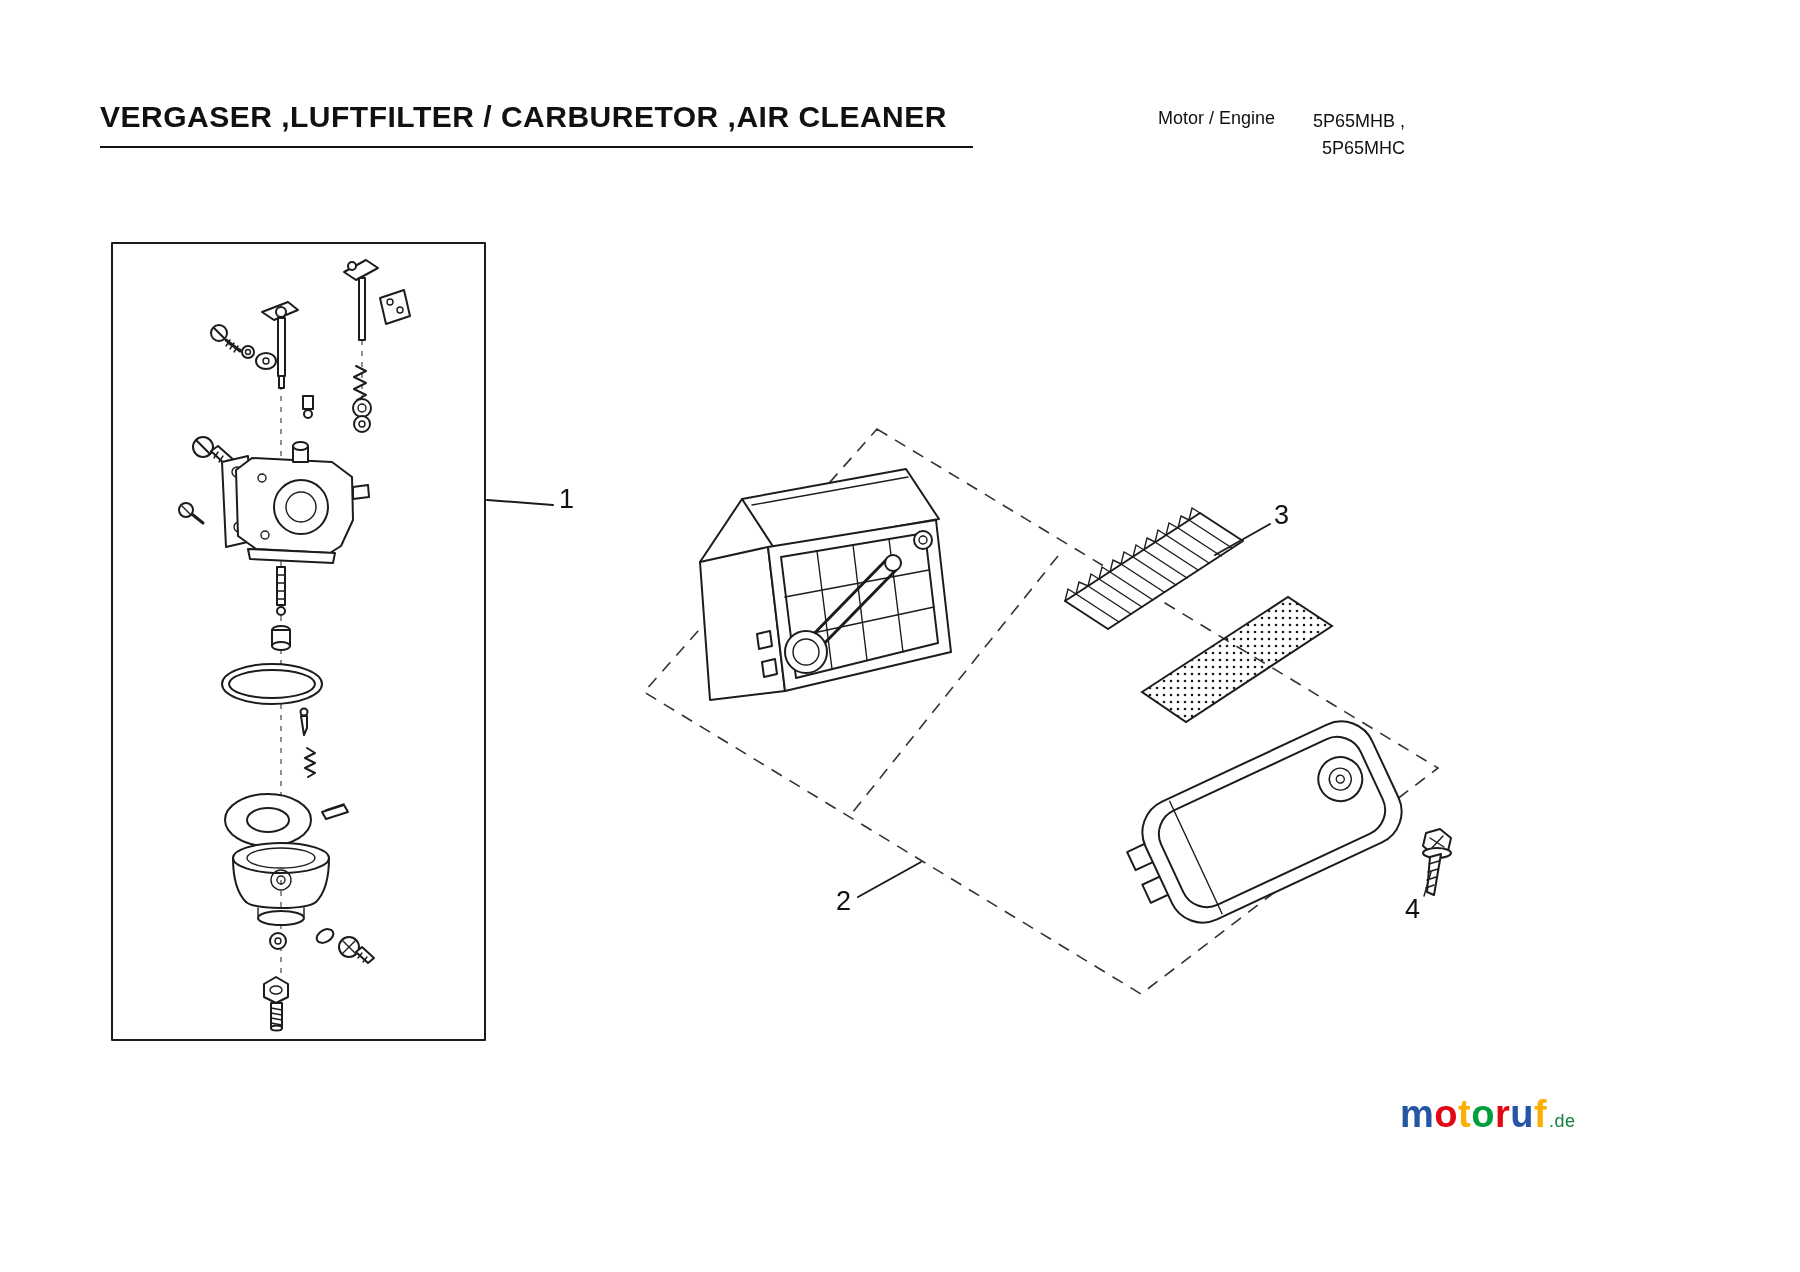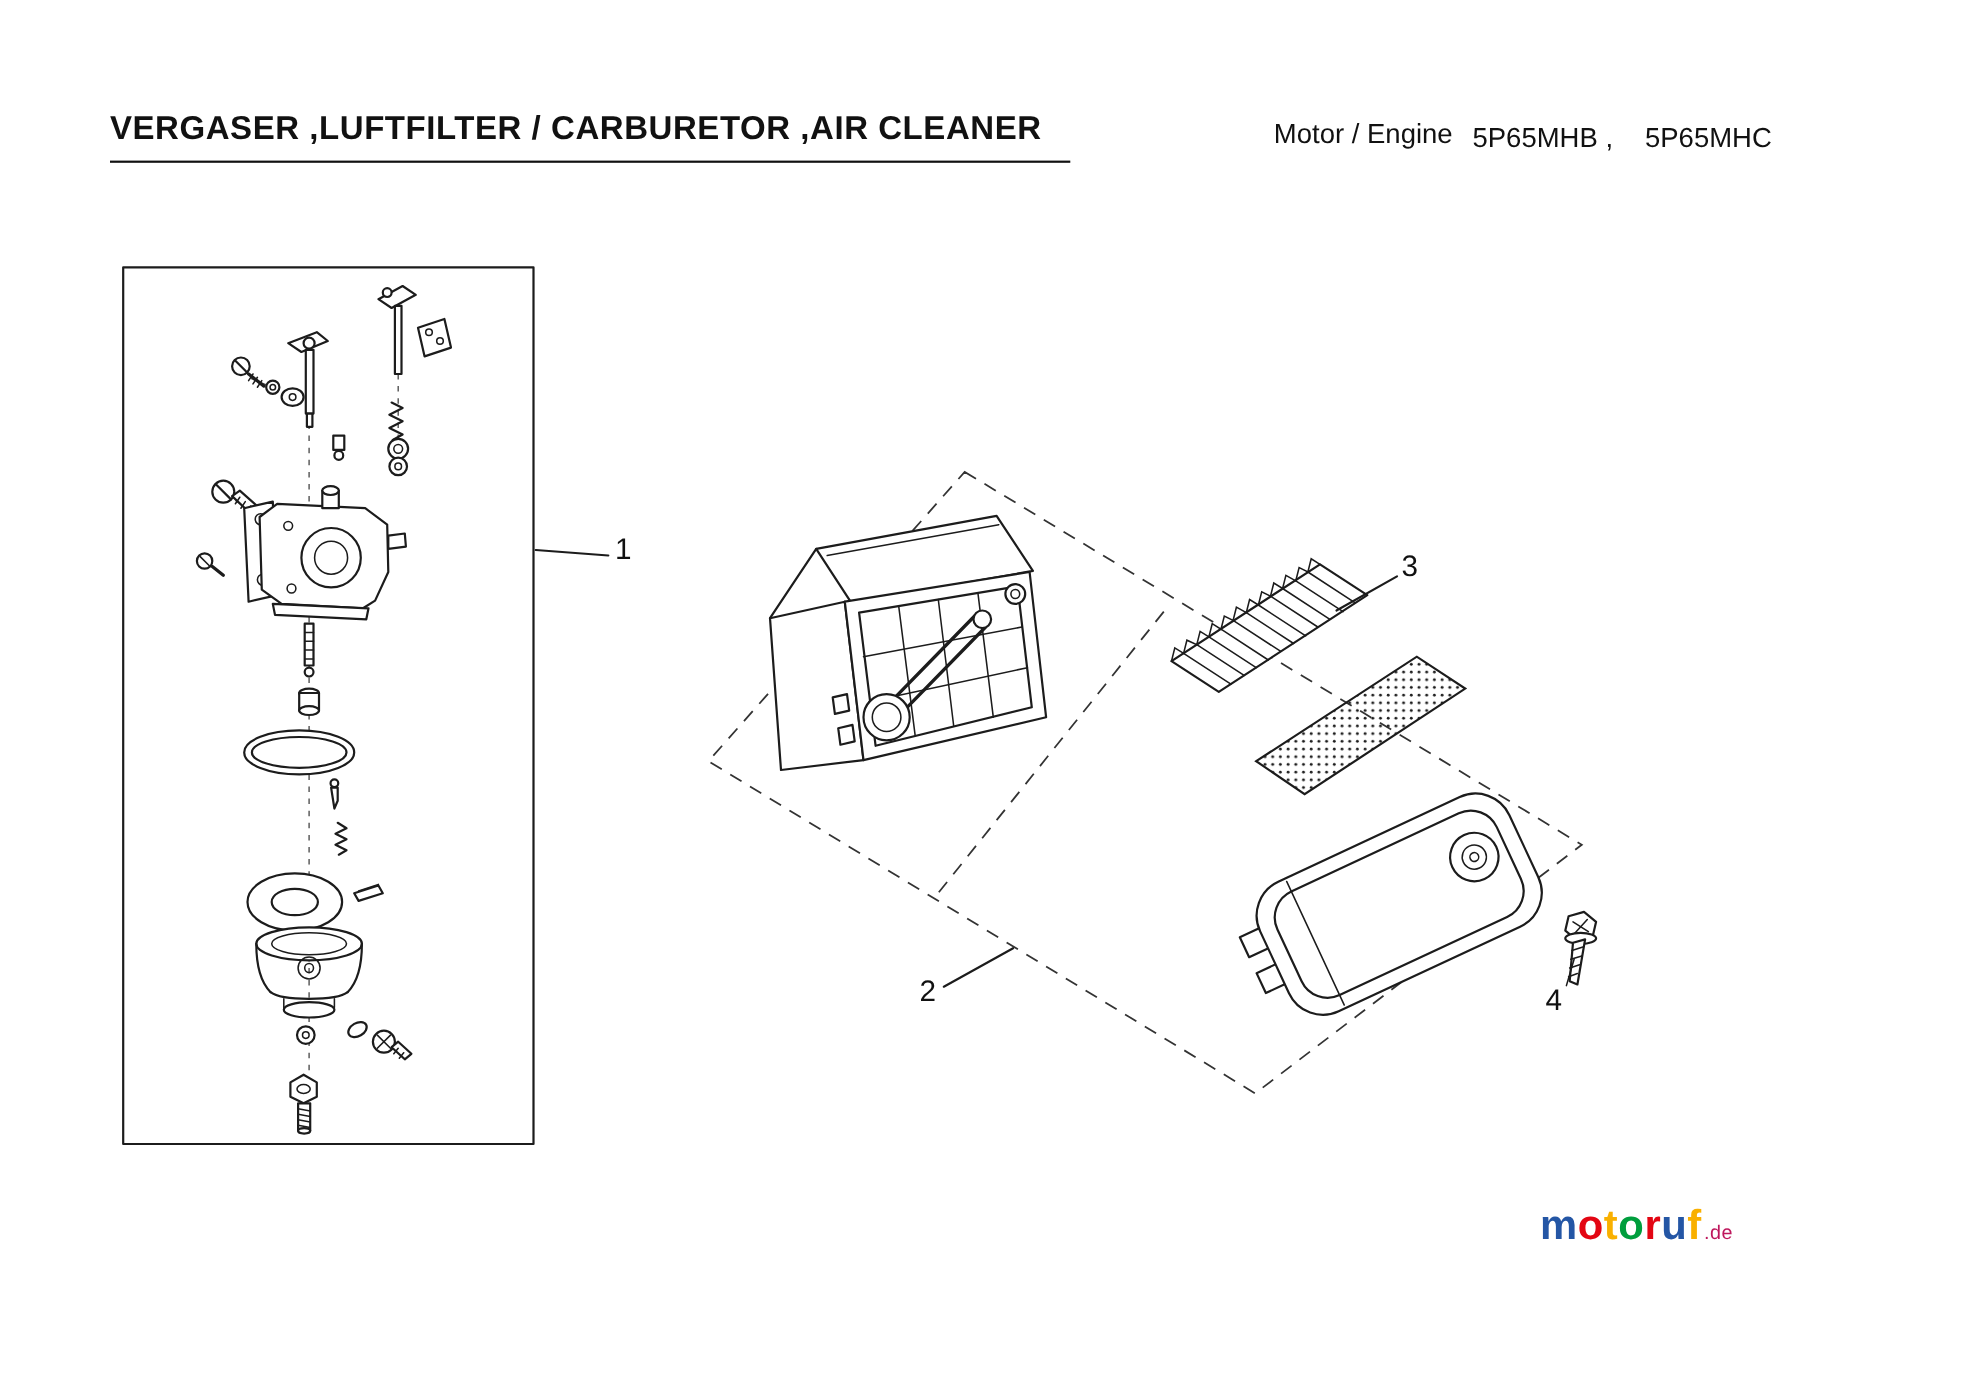--- a/index.html
+++ b/index.html
@@ -21,43 +21,43 @@
 
   .page-title{
     position:absolute;left:100px;top:100px;
     font-size:30px;font-weight:700;letter-spacing:0.5px;
     border-bottom:2.5px solid #111;
     padding:0 26px 12px 0;
     display:inline-block;white-space:nowrap;text-align:center;
   }
   .engine-info{
     position:absolute;left:1158px;top:108px;
-    font-size:25px;display:flex;gap:18px;white-space:nowrap;
-  }
-  .engine-models{display:flex;line-height:1.5;text-align:right;}
+    font-size:18px;display:flex;gap:18px;white-space:nowrap;
+  }
+  .engine-models{display:flex;flex-direction:column;line-height:1.5;text-align:right;}
   .engine-models span:last-child{padding-left:6px;margin-left:23px;}
 
   .part-label{
     position:absolute;font-size:27px;color:#111;
   }
   .lbl1{left:559px;top:484px;}
   .lbl2{left:836px;top:886px;}
   .lbl3{left:1274px;top:500px;}
   .lbl4{left:1405px;top:894px;}
 
   .diagram-code{
     position:absolute;left:1312px;top:1052px;
     font-size:37px;font-weight:700;letter-spacing:1px;white-space:nowrap;
   }
   .logo{
     position:absolute;left:1400px;top:1093px;
     font-size:38px;font-weight:700;white-space:nowrap;
     letter-spacing:0.5px;
   }
-  .logo .suffix{font-size:18px;font-weight:400;color:#be185d;margin-left:2px;}
+  .logo .suffix{font-size:18px;font-weight:400;color:#15803d;margin-left:2px;}
 </style>
 </head>
 <body>
 
 <div class="page">
 
   <div class="page-title">VERGASER ,LUFTFILTER / CARBURETOR ,AIR CLEANER</div>
 
   <div class="engine-info">
     <span>Motor / Engine</span>

